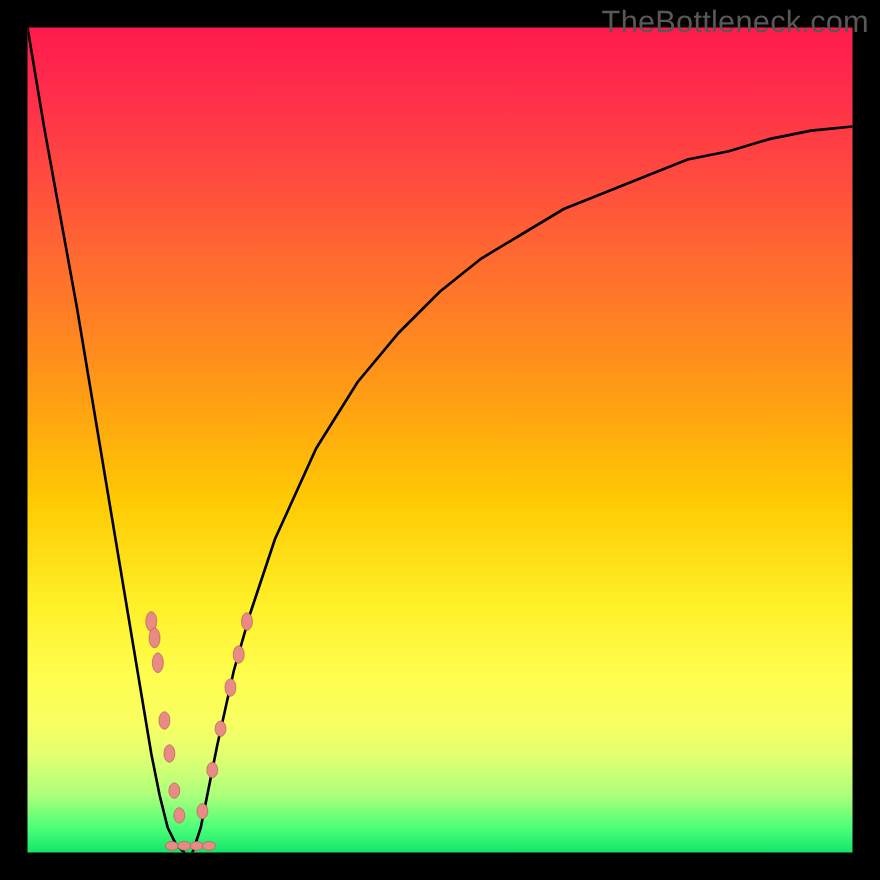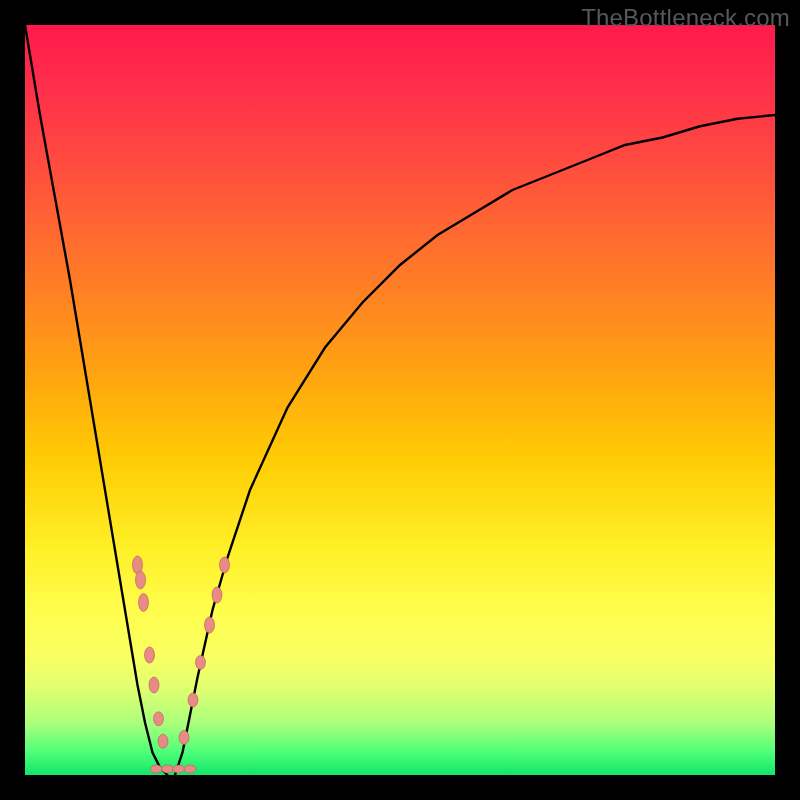--- a/index.html
+++ b/index.html
@@ -44,21 +44,21 @@
     position: absolute;
     inset: 0;
     width: 100%;
     height: 100%;
   }
   .watermark {
     position: absolute;
     top: 4px;
     right: 10px;
     font-family: Arial, Helvetica, sans-serif;
-    font-size: 24px;
+    font-size: 28px;
     color: #585858;
     font-weight: 500;
     letter-spacing: 0.2px;
     user-select: none;
   }
 </style>
 </head>
 <body>
 
 <div class="frame">

